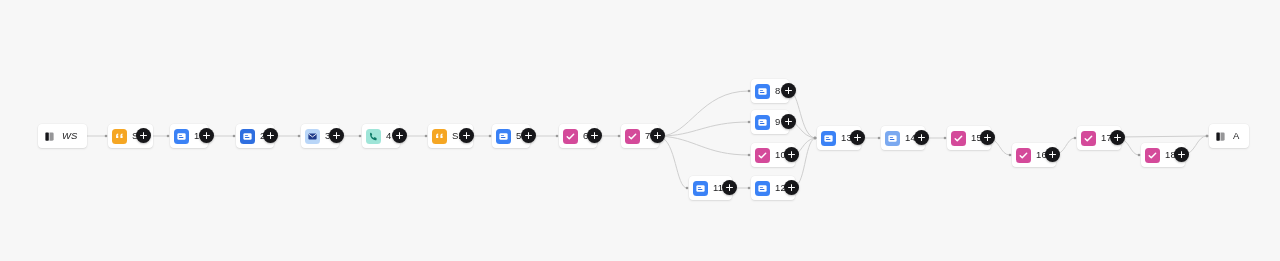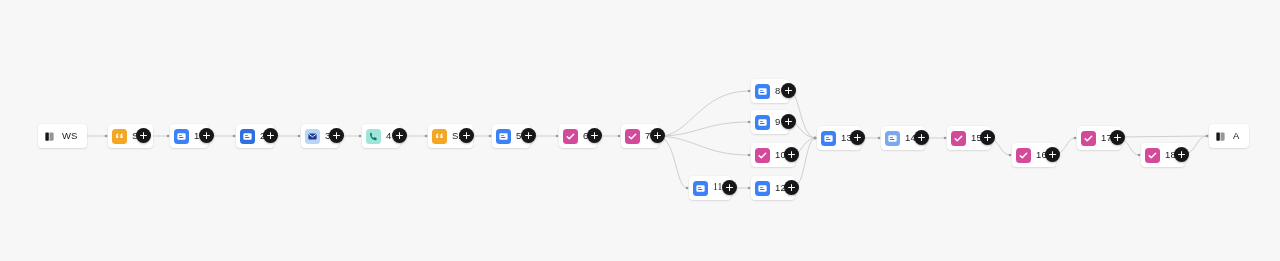--- a/index.html
+++ b/index.html
@@ -128,21 +128,21 @@
       <circle cx="1010" cy="155" r="1.3" fill="#9a9a9a"></circle>
       <path d="M 1053 155 C 1066 155, 1066 138, 1075 138" fill="none" stroke="#cfcfcf" stroke-width="1"></path>
       <circle cx="1075" cy="138" r="1.3" fill="#9a9a9a"></circle>
       <path d="M 1118 138 C 1130 139, 1130 155, 1139 155" fill="none" stroke="#cfcfcf" stroke-width="1"></path>
       <circle cx="1139" cy="155" r="1.3" fill="#9a9a9a"></circle>
       <path d="M 1182 155 C 1196 155, 1196 136, 1207 136" fill="none" stroke="#cfcfcf" stroke-width="1"></path>
       <circle cx="1207" cy="136" r="1.3" fill="#9a9a9a"></circle>
       <path d="M 1118 137 L 1207 136" fill="none" stroke="#cfcfcf" stroke-width="1"></path>
       <circle cx="1207" cy="136" r="1.3" fill="#9a9a9a"></circle>
     </svg>
-<div class="node" style="left: 38px; top: 124px;">
+<div class="node" style="left: 38px; top: 124px; font-style: italic;">
       <span class="node-icon" style="background: rgb(255, 255, 255);">
         <svg width="11" height="11" viewBox="0 0 16 16">
           <rect x="2" y="2" width="5" height="12" rx="1" fill="#17171a"></rect>
           <path d="M8 2h4a2 2 0 0 1 2 2v8a2 2 0 0 1-2 2H8z" fill="#17171a" opacity="0.45"></path>
         </svg>
       </span>
       <span class="node-label">WS</span>
     </div>
     <div class="node" style="left: 108px; top: 124px;">
       <span class="node-icon" style="background: rgb(245, 166, 35);">
@@ -256,21 +256,21 @@
     <div class="plus-btn" style="left: 781px; top: 114px;"></div>
     <div class="node" style="left: 751px; top: 143px;">
       <span class="node-icon" style="background: rgb(212, 74, 154);">
         <svg width="11" height="11" viewBox="0 0 16 16">
           <path d="M3.2 8.4l3 3 6.4-6.8" stroke="#ffffff" stroke-width="2.1" fill="none" stroke-linecap="round" stroke-linejoin="round"></path>
         </svg>
       </span>
       <span class="node-label">10</span>
     </div>
     <div class="plus-btn" style="left: 784px; top: 147px;"></div>
-    <div class="node" style="left: 689px; top: 176px; font-family: Liberation Serif, serif;">
+    <div class="node" style="left: 689px; top: 176px;">
       <span class="node-icon" style="background: rgb(59, 130, 246);">
         <svg width="11" height="11" viewBox="0 0 16 16">
           <rect x="2" y="3.2" width="12" height="9.6" rx="2" fill="#ffffff"></rect>
           <rect x="4" y="6" width="5" height="1.4" rx="0.7" fill="#2f6fe0"></rect>
           <rect x="4" y="8.6" width="7" height="1.4" rx="0.7" fill="#2f6fe0"></rect>
         </svg>
       </span>
       <span class="node-label">11</span>
     </div>
     <div class="plus-btn" style="left: 722px; top: 180px;"></div>

